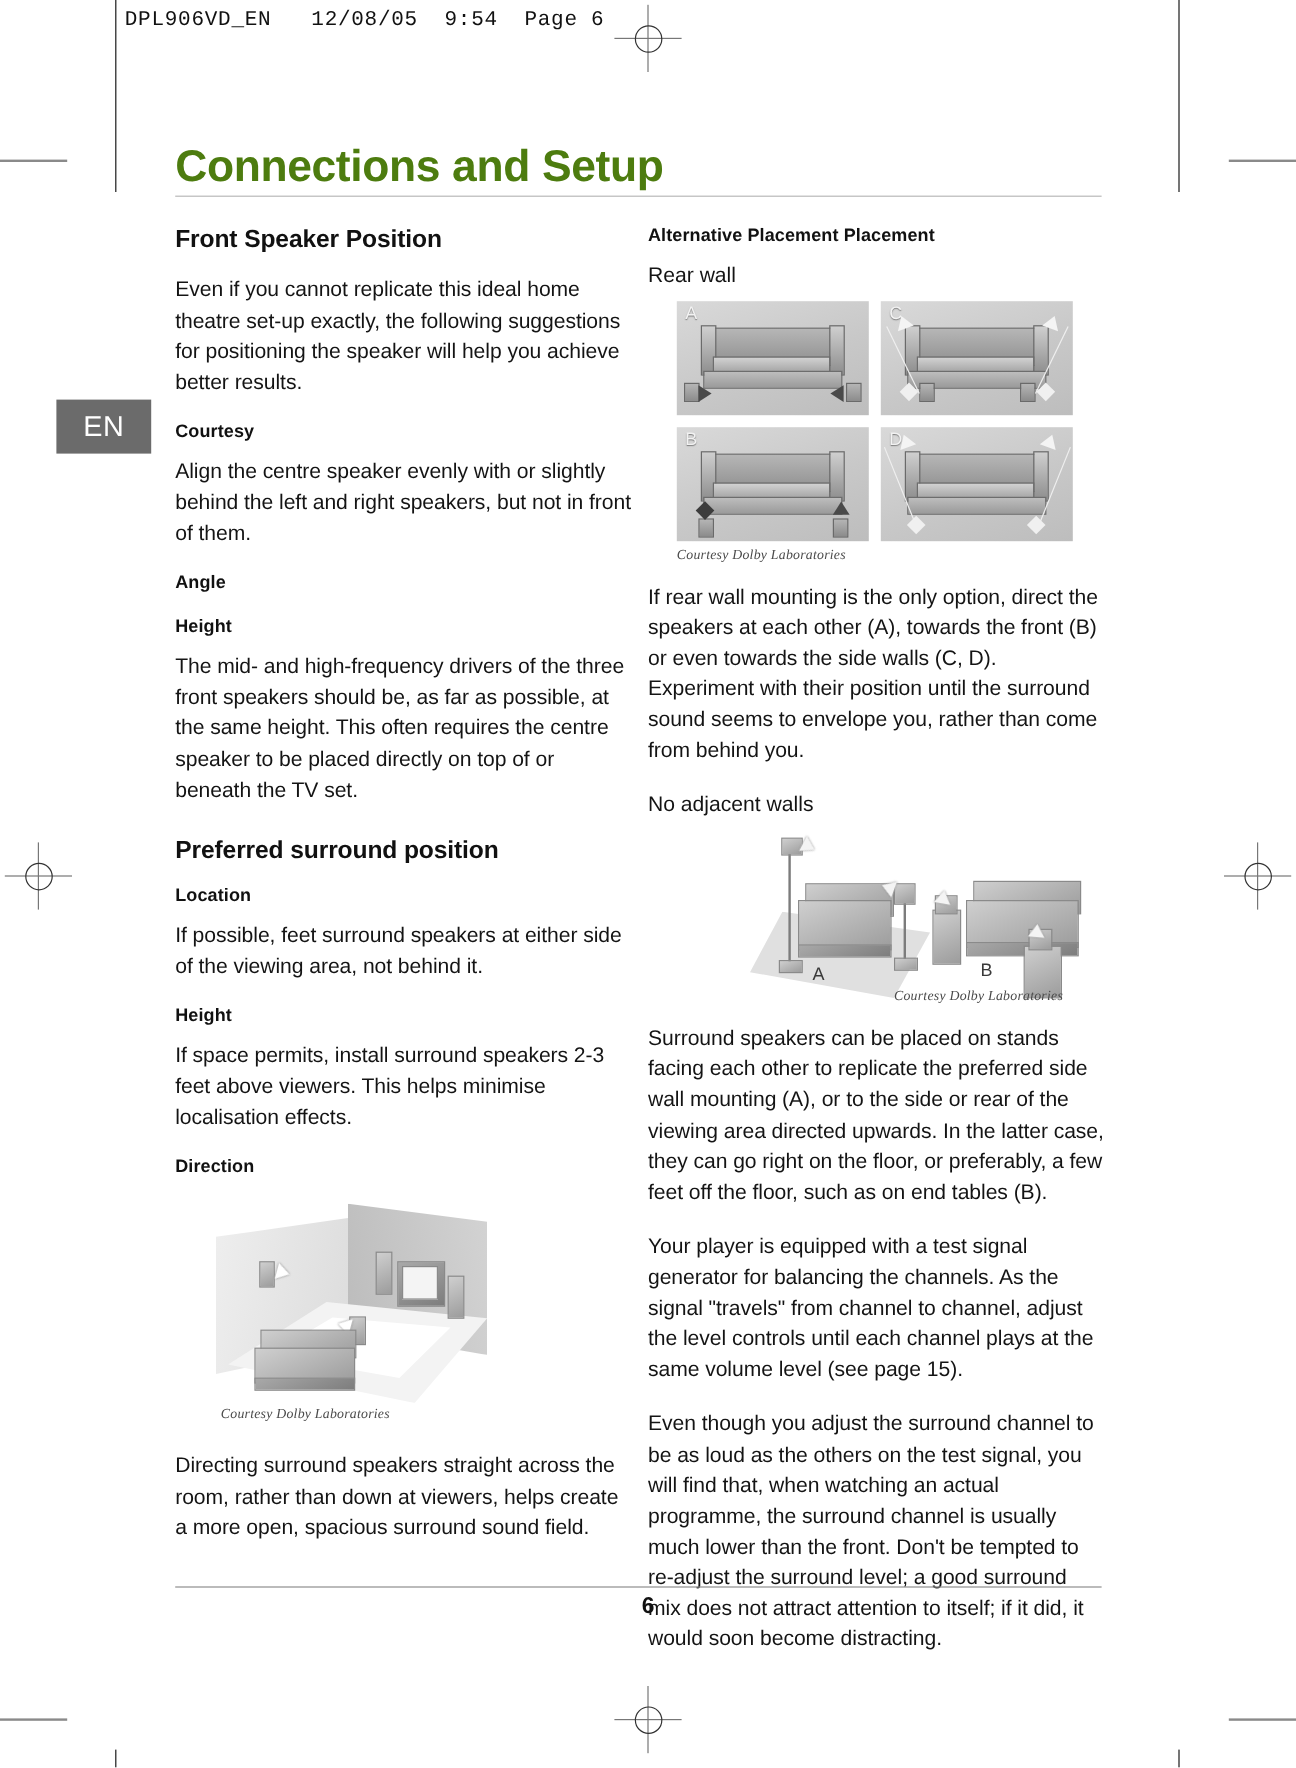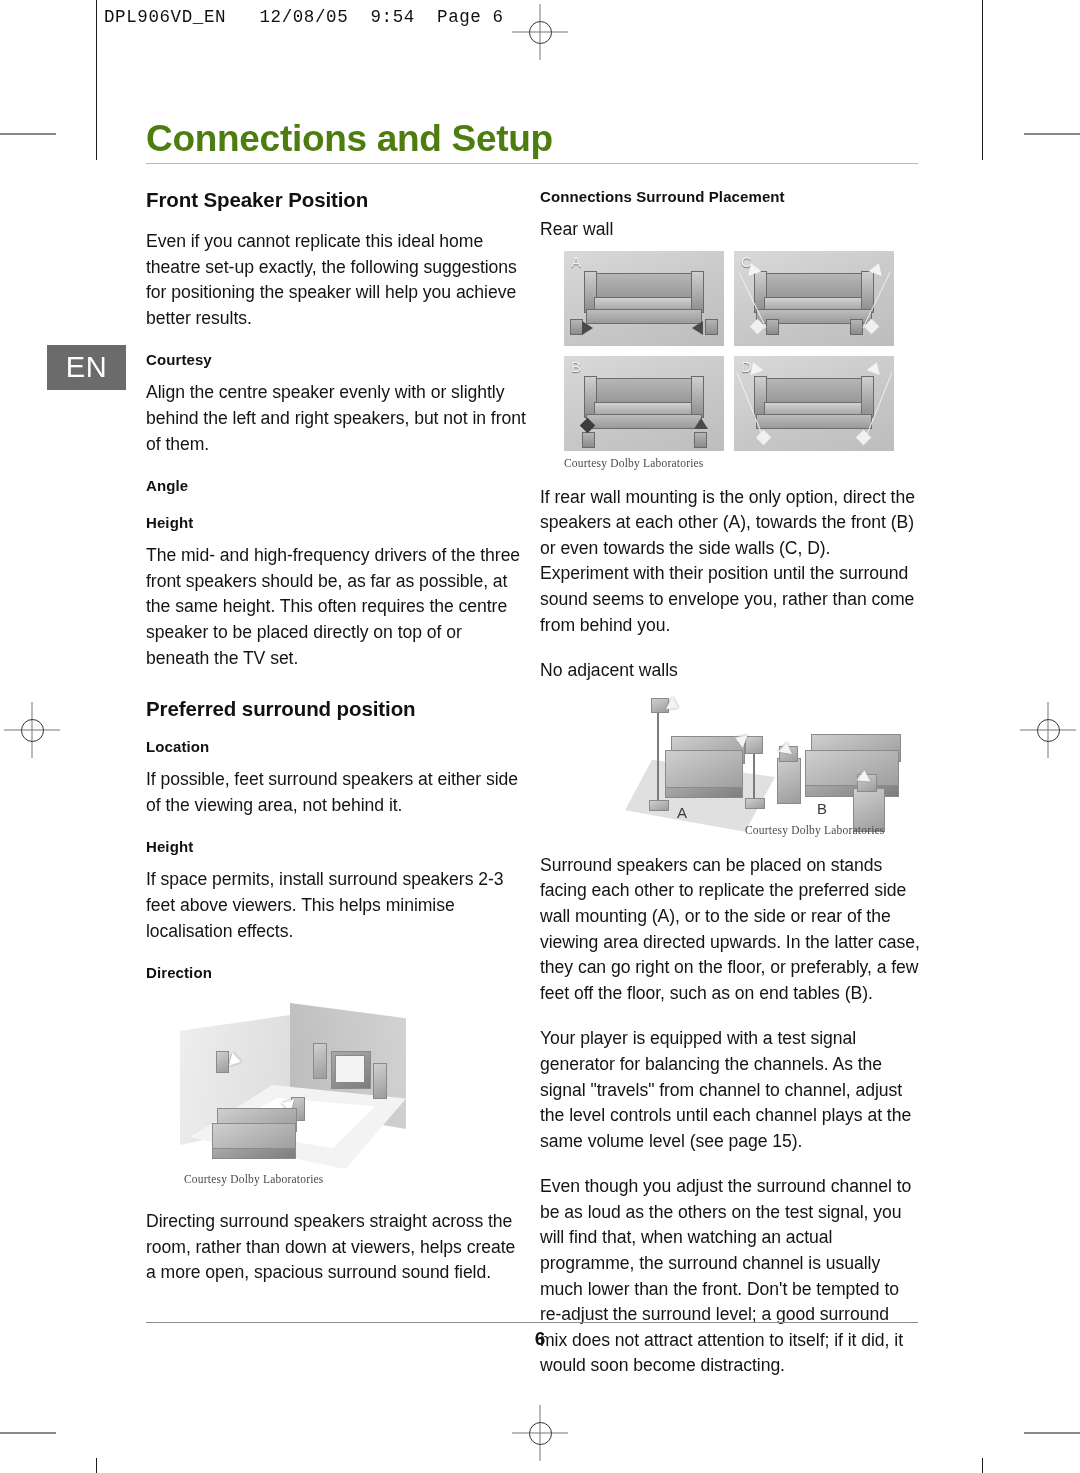--- a/index.html
+++ b/index.html
@@ -93,26 +93,25 @@
   }
 
   .en-tab {
     position: absolute;
     left: 47px;
     top: 333px;
     width: 79px;
     height: 45px;
     background: #6b6b6b;
     color: #ffffff;
-    font-size: 29px;
+    font-size: 24px;
     display: flex;
     align-items: center;
     justify-content: center;
     letter-spacing: 0.5px;
-    margin-top: 12px;
   }
 
   .col {
     position: absolute;
     width: 380px;
     top: 188px;
   }
   .col-left  { left: 146px; }
   .col-right { left: 540px; }
 
@@ -140,20 +139,21 @@
   }
   p.plain {
     font-size: 17.6px;
     line-height: 25.6px;
     color: #141414;
     margin: 0 0 8px 0;
   }
 
   .caption {
     font-family: "Liberation Serif", serif;
+    font-style: italic;
     font-size: 11.5px;
     color: #4a4a4a;
     letter-spacing: 0.2px;
   }
 
   
   .fig { position: relative; }
 
   
   .grid4 {
@@ -390,21 +390,21 @@
       <div class="blk" style="left:38px; top:130px; width:82px; height:28px;"></div>
       <div class="blk dark" style="left:38px; top:155px; width:82px; height:9px;"></div>
       <div class="caption" style="position:absolute; left:10px; top:180px;">Courtesy Dolby Laboratories</div>
     </div>
 
     <p class="body" style="margin-top:16px;">Directing surround speakers straight across the room, rather than down at viewers, helps create a more open, spacious surround sound field.</p>
   </div>
 
   <div class="col col-right">
 
-    <h3 class="sub first">Connections Surround Placement</h3>
+    <h3 class="sub first">Alternative Placement Placement</h3>
     <p class="plain">Rear wall</p>
 
     <div class="fig">
       <div class="grid4">
 
         <div class="panel">
           <span class="lbl">A</span>
           <div class="sofa">
             <div class="back"></div>
             <div class="armL"></div>

